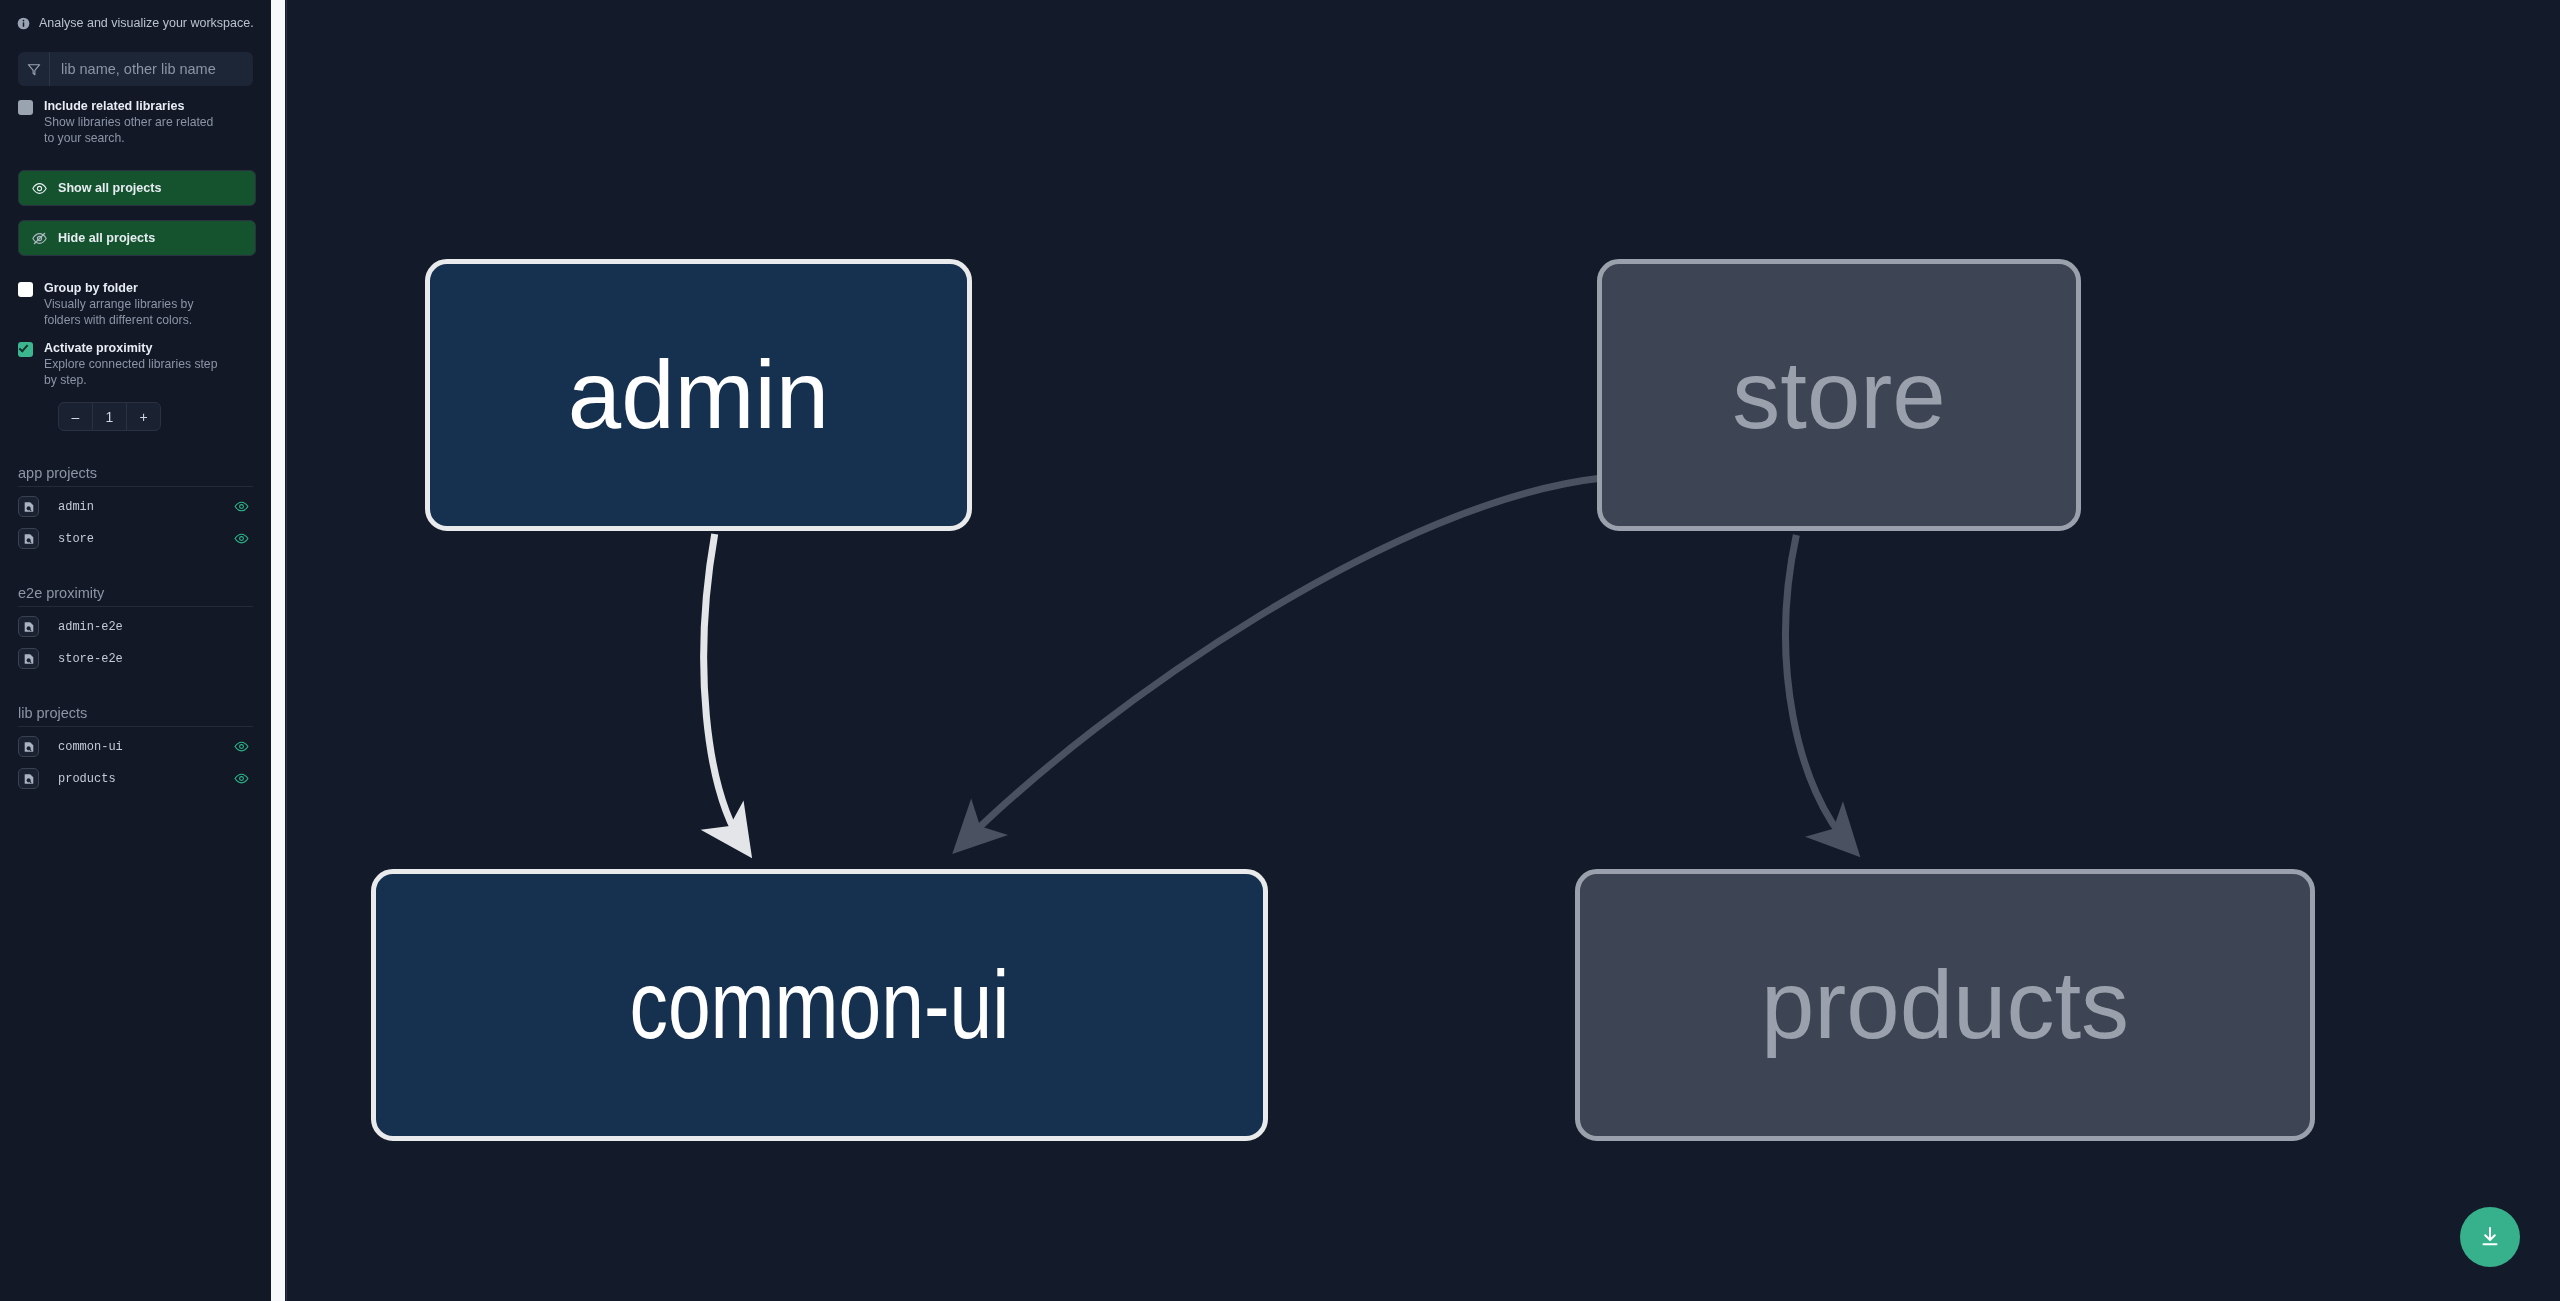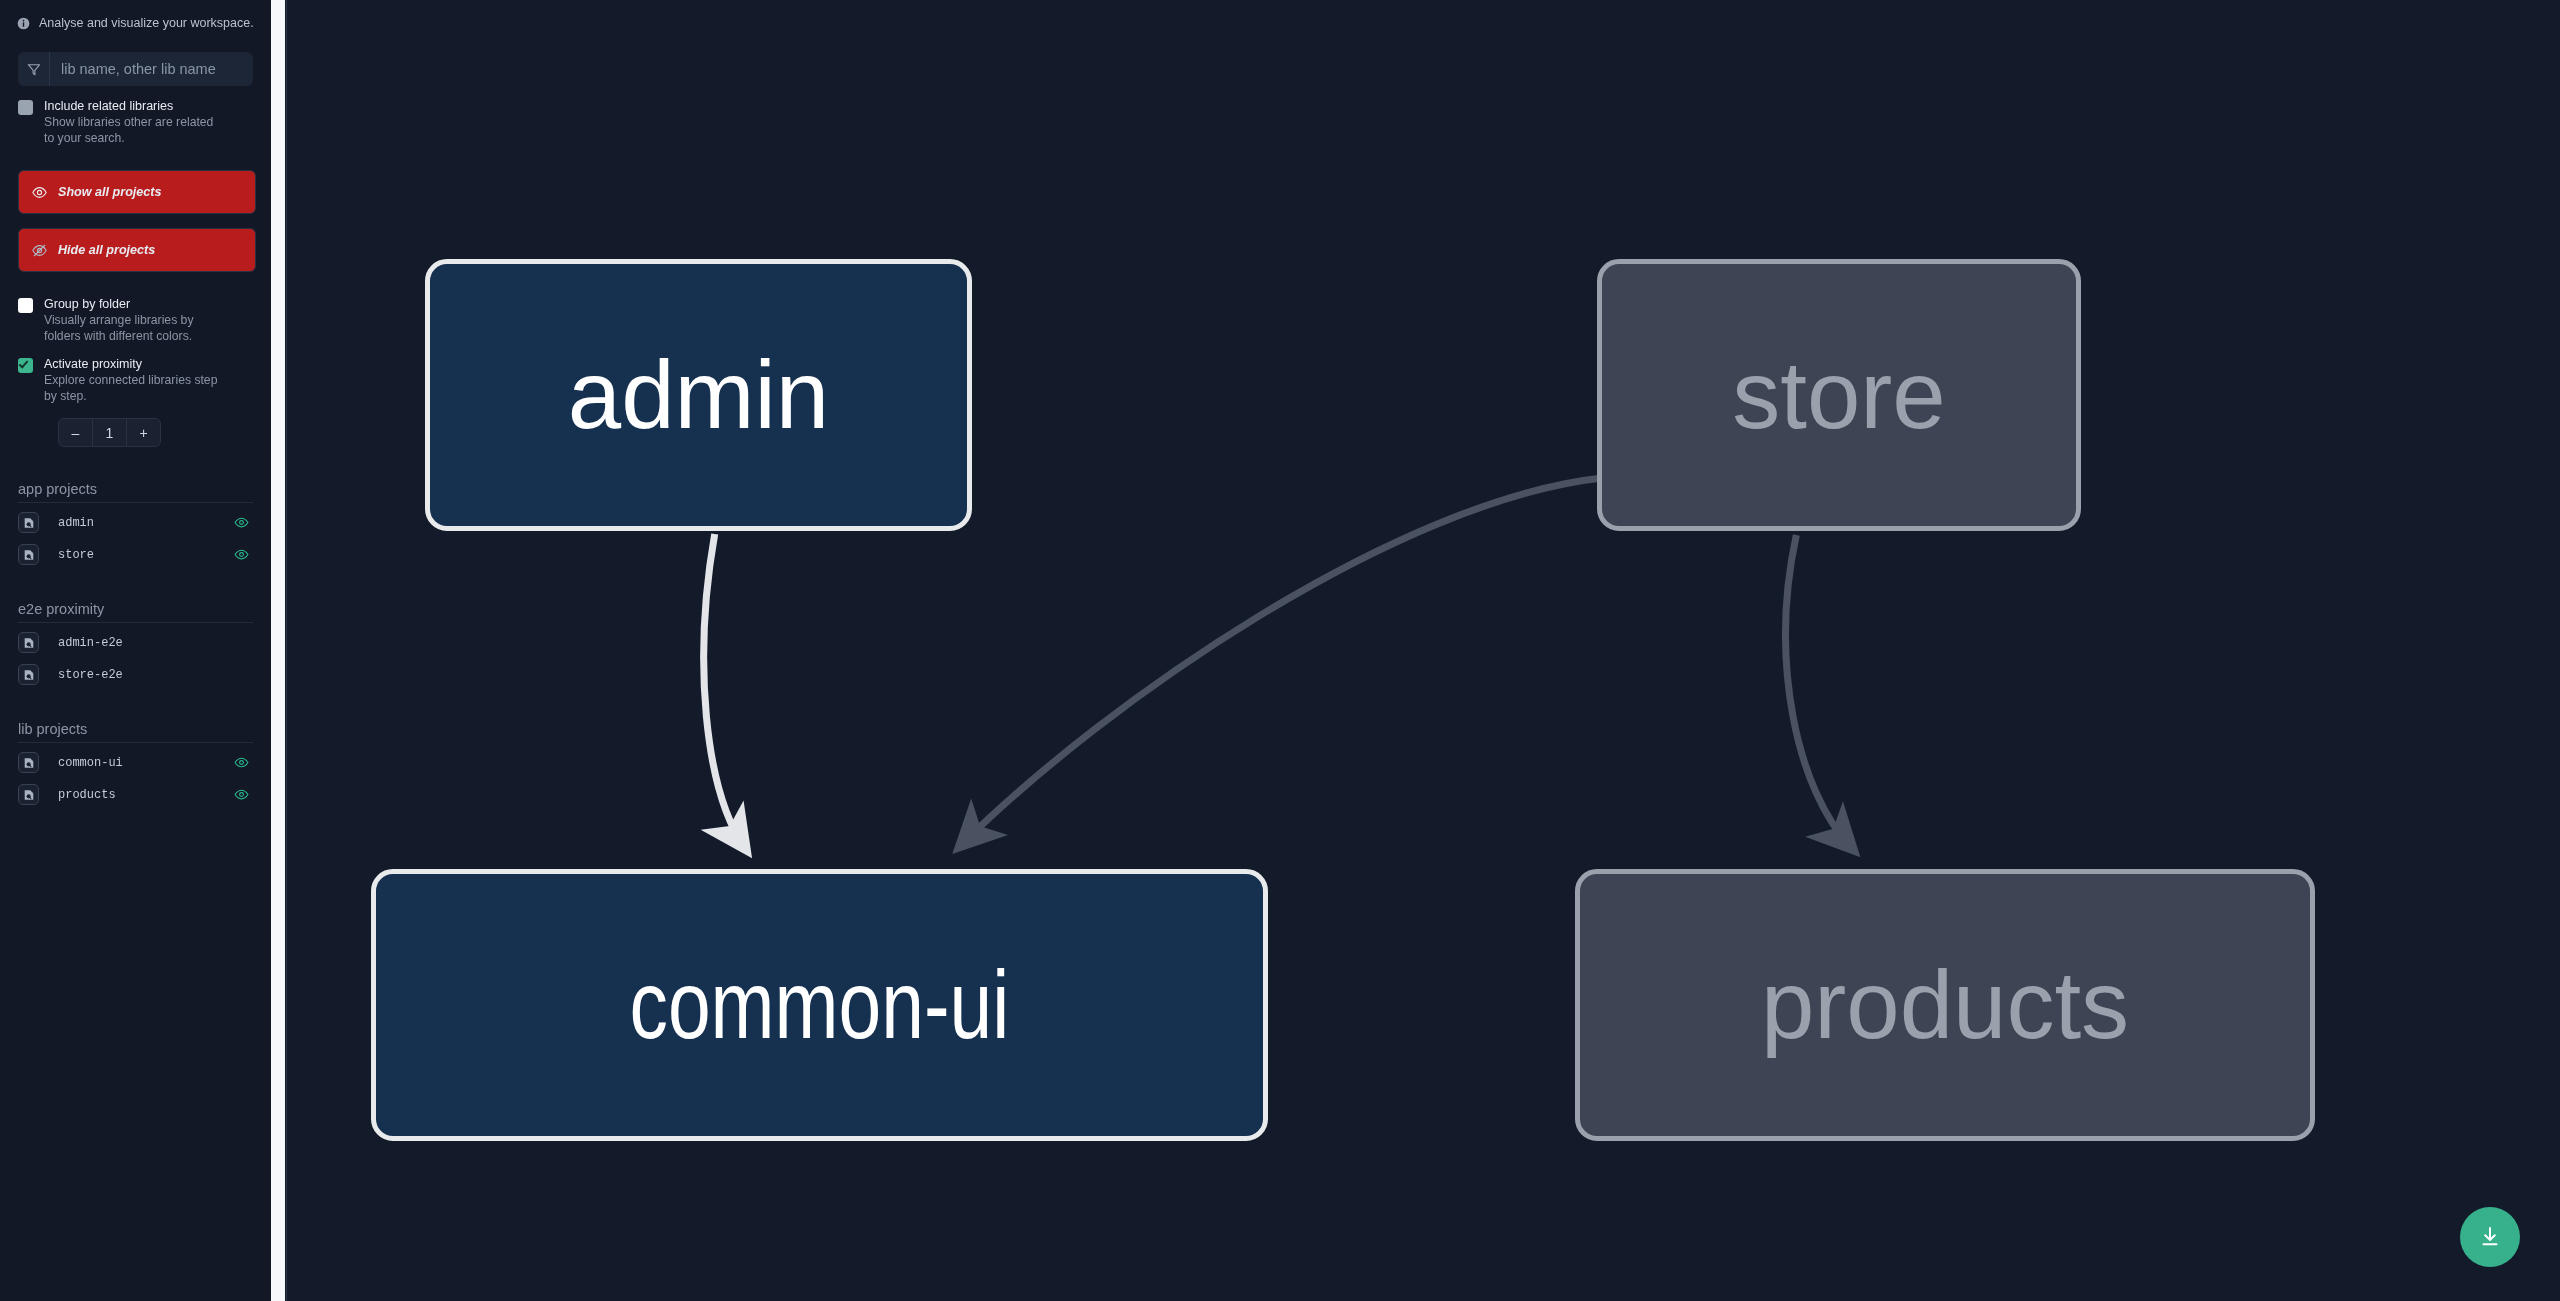--- a/index.html
+++ b/index.html
@@ -81,31 +81,30 @@
   .chk.grey { background: #9aa3b0; }
   .chk.white { background: #ffffff; }
   .chk.green { background: #3bb68e; }
   .chk .tick {
     position: absolute; left: 3px; top: 1px;
     width: 5px; height: 9px;
     border: solid #15332a; border-width: 0 2px 2px 0;
     transform: rotate(42deg);
   }
   .check-text { margin-left: 11px; }
-  .check-title { color: #e8edf4; font-size: 12.5px; font-weight: normal; line-height: 16px; }
+  .check-title { color: #e8edf4; font-size: 12.5px; font-weight: bold; line-height: 16px; }
   .check-desc { color: #8b95a6; font-size: 12.2px; line-height: 16px; max-width: 180px; }
 
   .btn {
-    margin-top: 14px; height: 44px; width: 238px;
-    background: #b91c1c; border: 1px solid #2a3242;
+    margin-top: 14px; height: 36px; width: 238px;
+    background: #14532d; border: 1px solid #2a3242;
     border-radius: 6px;
     display: flex; align-items: center;
     padding-left: 13px;
     cursor: pointer;
-    font-style: italic;
   }
   .btn-label { color: #e7ecf3; font-size: 12.6px; font-weight: bold; margin-left: 11px; }
   .btn svg { width: 15px; height: 15px; flex: 0 0 15px; }
 
   .stepper {
     margin: 14px 0 0 40px;
     width: 103px; height: 29px;
     display: flex;
     border: 1px solid #2a3242; border-radius: 6px;
     background: #1a2231; overflow: hidden;

